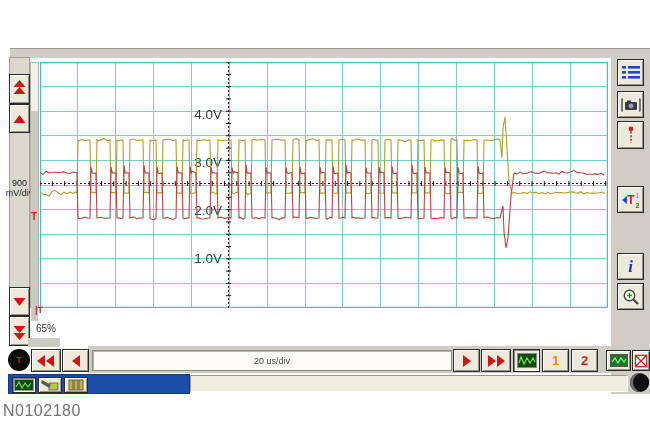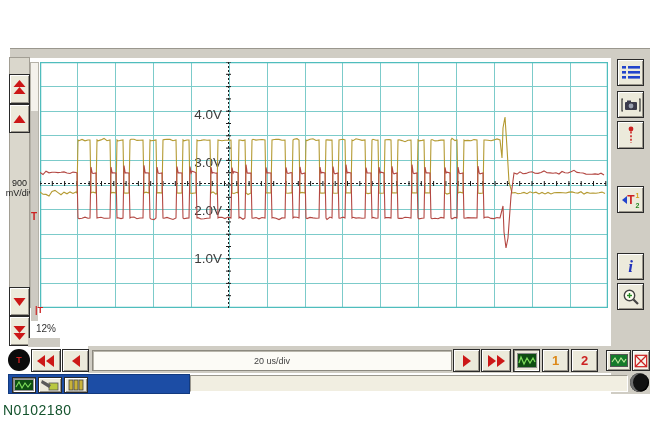--- a/index.html
+++ b/index.html
@@ -24,21 +24,21 @@
            display:flex;align-items:center;justify-content:center;font-size:9px;color:#444;}
   .chnum{font-size:13px;font-weight:bold;}
   .bluebar{position:absolute;background:#1c4da5;border:1px solid #123a80;box-sizing:border-box;}
   .inset-beige{position:absolute;background:#f1eee1;border:1px solid #9b988e;
                border-right-color:#fff;border-bottom-color:#fff;box-sizing:border-box;}
   .tcircle{position:absolute;background:#0b0b0b;border-radius:50%;
            display:flex;align-items:center;justify-content:center;
            color:#cc2222;font-size:9px;font-weight:bold;}
   .contrast{position:absolute;background:#111;border-radius:50%;
             box-shadow:inset 3px 0 0 #6e6e6e, inset -1px -1px 0 #000;}
-  .footer{position:absolute;font-size:14px;color:#14532d;letter-spacing:0.5px;}
+  .footer{position:absolute;font-size:16px;color:#737373;letter-spacing:0.5px;}
   svg{display:block;}
 </style>
 </head>
 <body>
 
 <div class="graybar" style="left:10px;top:48px;width:640px;height:9px;border-top:1px solid #9a978e;border-bottom:1px solid #fff;"></div>
 
 <div class="graybar" style="left:88px;top:346px;width:562px;height:27px;"></div>
 <div class="graybar" style="left:611px;top:53px;width:39px;height:341px;"></div>
 
@@ -198,21 +198,21 @@
     </g>
     <g id="g-traces">
         <polyline points="0.0,129.8 3.0,132.3 6.0,132.4 9.0,134.0 12.0,129.4 15.0,128.4 18.0,130.6 21.0,132.7 24.0,130.2 27.0,131.8 30.0,129.9 33.0,131.5 36.0,129.9 37.0,131.0 38.0,78.0 39.0,78.7 42.0,77.4 45.0,78.8 48.0,78.0 50.0,78.0 51.0,131.0 53.0,130.1 56.0,131.0 57.0,78.0 58.0,78.8 61.0,77.9 64.0,76.4 67.0,78.7 70.0,78.0 71.0,131.0 73.0,130.4 76.0,131.0 77.0,78.0 78.0,79.0 81.0,78.3 83.0,78.0 84.0,131.0 86.0,131.1 89.0,131.0 90.0,78.0 91.0,77.2 94.0,77.2 97.0,78.4 100.0,78.2 103.0,78.0 104.0,131.0 106.0,130.2 109.0,131.0 110.0,78.0 111.0,78.7 114.0,78.4 116.0,78.0 117.0,131.0 119.0,130.6 122.0,131.0 123.0,78.0 124.0,77.6 127.0,77.2 130.0,77.4 133.0,78.7 136.0,78.0 137.0,131.0 139.0,131.1 142.0,131.0 143.0,78.0 144.0,78.8 147.0,78.0 149.0,78.0 150.0,131.0 152.0,131.4 155.0,131.0 156.0,131.0 157.0,78.0 158.0,78.7 161.0,78.4 164.0,77.7 167.0,78.3 170.0,78.0 171.0,131.0 173.0,129.9 176.0,132.3 177.0,131.0 178.0,78.0 179.0,78.2 182.0,78.8 185.0,78.3 188.0,78.3 191.0,78.0 192.0,131.0 194.0,131.5 197.0,130.3 198.0,131.0 199.0,78.0 200.0,78.0 203.0,78.6 205.0,78.0 206.0,131.0 208.0,132.5 211.0,131.0 212.0,78.0 213.0,77.3 216.0,78.1 219.0,77.8 222.0,77.5 225.0,78.0 226.0,131.0 228.0,130.9 231.0,131.0 232.0,78.0 233.0,77.7 236.0,77.3 239.0,77.4 242.0,78.3 245.0,78.0 246.0,131.0 248.0,131.2 251.0,130.9 252.0,131.0 253.0,78.0 254.0,77.2 257.0,76.7 259.0,78.0 260.0,131.0 262.0,130.4 265.0,131.0 266.0,78.0 267.0,78.6 270.0,77.2 273.0,76.8 276.0,78.5 279.0,78.0 280.0,131.0 282.0,131.1 285.0,131.0 286.0,78.0 287.0,77.9 290.0,78.1 292.0,78.0 293.0,131.0 295.0,131.2 298.0,131.0 299.0,78.0 300.0,77.7 303.0,77.2 305.0,78.0 306.0,131.0 308.0,130.7 311.0,131.0 312.0,78.0 313.0,78.7 316.0,76.8 319.0,77.5 322.0,78.4 325.0,78.0 326.0,131.0 328.0,131.6 331.0,131.0 332.0,78.0 333.0,77.3 336.0,78.2 338.0,78.0 339.0,131.0 341.0,131.3 344.0,131.0 345.0,78.0 346.0,77.7 349.0,77.6 351.0,78.0 352.0,131.0 354.0,130.8 357.0,131.0 358.0,78.0 359.0,77.8 362.0,78.6 365.0,79.7 368.0,78.3 371.0,78.0 372.0,131.0 374.0,130.8 377.0,131.0 378.0,78.0 379.0,78.8 382.0,78.4 384.0,78.0 385.0,131.0 387.0,130.7 390.0,131.0 391.0,78.0 392.0,77.5 395.0,78.9 398.0,78.6 401.0,78.1 404.0,78.0 405.0,131.0 407.0,132.1 410.0,131.0 411.0,78.0 412.0,76.3 415.0,78.6 417.0,78.0 418.0,131.0 420.0,130.2 423.0,131.0 424.0,78.0 425.0,78.6 428.0,78.4 431.0,78.7 434.0,77.6 437.0,78.0 438.0,131.0 440.0,131.4 443.0,131.0 444.0,78.0 445.0,78.0 448.0,78.2 451.0,78.7 454.0,77.9 457.0,76.9 460.0,78.0 460.0,78.0 462.0,96.0 463.0,66.0 465.0,55.0 467.0,86.0 469.0,120.0 472.0,131.0 475.0,130.6 478.0,131.8 481.0,131.2 484.0,130.4 487.0,131.7 490.0,129.8 493.0,131.0 496.0,130.2 499.0,131.9 502.0,130.4 505.0,131.9 508.0,130.4 511.0,131.9 514.0,130.8 517.0,130.5 520.0,130.6 523.0,130.7 526.0,131.0 529.0,130.1 532.0,129.9 535.0,130.8 538.0,131.1 541.0,129.7 544.0,132.1 547.0,130.4 550.0,131.3 553.0,131.1 556.0,131.3 559.0,130.8 562.0,130.1 565.0,131.4" fill="none" stroke="#b49a32" stroke-width="1.1"></polyline>
         <polyline points="0.0,110.4 3.0,112.5 6.0,109.2 9.0,110.8 12.0,110.2 15.0,110.2 18.0,110.6 21.0,110.3 24.0,109.9 27.0,111.0 30.0,111.5 33.0,110.1 36.0,110.5 37.0,111.0 38.0,156.0 39.0,156.6 42.0,156.3 45.0,155.2 48.0,156.3 50.0,156.0 51.0,105.1 52.2,111.0 53.0,111.5 56.0,111.0 57.0,156.0 58.0,155.8 61.0,155.3 64.0,156.2 67.0,156.2 70.0,156.0 71.0,105.0 72.2,111.0 73.0,110.8 76.0,111.0 77.0,156.0 78.0,155.8 81.0,156.6 83.0,156.0 84.0,103.6 85.2,111.0 86.0,110.7 89.0,111.0 90.0,156.0 91.0,155.3 94.0,155.1 97.0,156.7 100.0,156.0 103.0,156.0 104.0,103.3 105.2,111.0 106.0,110.9 109.0,111.0 110.0,156.0 111.0,157.1 114.0,157.7 116.0,156.0 117.0,105.0 118.2,111.0 119.0,111.5 122.0,111.0 123.0,156.0 124.0,156.3 127.0,155.4 130.0,156.4 133.0,157.4 136.0,156.0 137.0,104.6 138.2,111.0 139.0,110.9 142.0,111.0 143.0,156.0 144.0,156.7 147.0,156.1 149.0,156.0 150.0,104.5 151.2,111.0 152.0,109.3 155.0,110.3 156.0,111.0 157.0,156.0 158.0,155.7 161.0,157.0 164.0,156.8 167.0,156.2 170.0,156.0 171.0,105.1 172.2,111.0 173.0,110.5 176.0,111.3 177.0,111.0 178.0,156.0 179.0,155.4 182.0,155.2 185.0,156.6 188.0,155.1 191.0,156.0 192.0,105.5 193.2,111.0 194.0,109.6 197.0,110.4 198.0,111.0 199.0,156.0 200.0,155.2 203.0,157.3 205.0,156.0 206.0,102.7 207.2,111.0 208.0,111.1 211.0,111.0 212.0,156.0 213.0,156.2 216.0,155.6 219.0,156.8 222.0,155.5 225.0,156.0 226.0,105.4 227.2,111.0 228.0,110.8 231.0,111.0 232.0,156.0 233.0,155.6 236.0,156.2 239.0,157.6 242.0,155.9 245.0,156.0 246.0,105.4 247.2,111.0 248.0,111.5 251.0,110.6 252.0,111.0 253.0,156.0 254.0,155.1 257.0,155.3 259.0,156.0 260.0,104.9 261.2,111.0 262.0,111.9 265.0,111.0 266.0,156.0 267.0,156.6 270.0,155.4 273.0,155.9 276.0,156.2 279.0,156.0 280.0,105.0 281.2,111.0 282.0,110.4 285.0,111.0 286.0,156.0 287.0,157.5 290.0,155.1 292.0,156.0 293.0,104.6 294.2,111.0 295.0,111.9 298.0,111.0 299.0,156.0 300.0,156.2 303.0,155.2 305.0,156.0 306.0,102.7 307.2,111.0 308.0,110.4 311.0,111.0 312.0,156.0 313.0,155.3 316.0,156.1 319.0,155.7 322.0,156.3 325.0,156.0 326.0,105.5 327.2,111.0 328.0,111.0 331.0,111.0 332.0,156.0 333.0,155.4 336.0,156.3 338.0,156.0 339.0,105.2 340.2,111.0 341.0,110.2 344.0,111.0 345.0,156.0 346.0,155.5 349.0,155.6 351.0,156.0 352.0,104.3 353.2,111.0 354.0,111.8 357.0,111.0 358.0,156.0 359.0,156.4 362.0,156.4 365.0,155.2 368.0,155.5 371.0,156.0 372.0,102.7 373.2,111.0 374.0,111.6 377.0,111.0 378.0,156.0 379.0,156.9 382.0,156.2 384.0,156.0 385.0,105.0 386.2,111.0 387.0,110.9 390.0,111.0 391.0,156.0 392.0,156.7 395.0,156.2 398.0,156.7 401.0,155.4 404.0,156.0 405.0,105.4 406.2,111.0 407.0,110.2 410.0,111.0 411.0,156.0 412.0,156.8 415.0,155.4 417.0,156.0 418.0,105.0 419.2,111.0 420.0,111.7 423.0,111.0 424.0,156.0 425.0,156.3 428.0,155.6 431.0,155.9 434.0,155.9 437.0,156.0 438.0,104.2 439.2,111.0 440.0,111.8 443.0,111.0 444.0,156.0 445.0,155.3 448.0,155.1 451.0,156.4 454.0,156.6 457.0,155.6 460.0,156.0 460.0,156.0 463.0,144.0 464.0,170.0 466.0,186.0 468.0,176.0 471.0,134.0 474.0,111.0 477.0,112.1 480.0,109.9 483.0,111.7 486.0,111.4 489.0,110.2 492.0,109.7 495.0,111.3 498.0,111.4 501.0,110.5 504.0,108.9 507.0,110.7 510.0,110.9 513.0,111.3 516.0,110.8 519.0,112.0 522.0,109.5 525.0,110.8 528.0,111.0 531.0,109.7 534.0,108.3 537.0,110.4 540.0,110.8 543.0,111.0 546.0,112.1 549.0,112.2 552.0,112.2 555.0,111.9 558.0,112.4 561.0,111.2 564.0,113.0" fill="none" stroke="#b34742" stroke-width="1.1"></polyline>
       </g>
   </svg>
 </div>
 
 <div class="tmark" style="left:31px;top:212px;font-size:10px;">T</div>
 <div class="tmark" style="left:35px;top:306px;">|T</div>
-<div class="lbl pct" style="left:36px;top:323px;">12%</div>
+<div class="lbl pct" style="left:36px;top:323px;">65%</div>
 
 <div class="tcircle" style="left:8px;top:349px;width:22px;height:22px;">
   <span>T</span>
 </div>
 
 <div class="btn" style="left:31px;top:349px;width:30px;height:23px;">
   <span>
     <svg width="20" height="14" viewBox="0 0 20 14">
       <polygon points="9,1 9,13 1,7" fill="#cc1717"></polygon>
         <polygon points="18,1 18,13 10,7" fill="#cc1717"></polygon>

